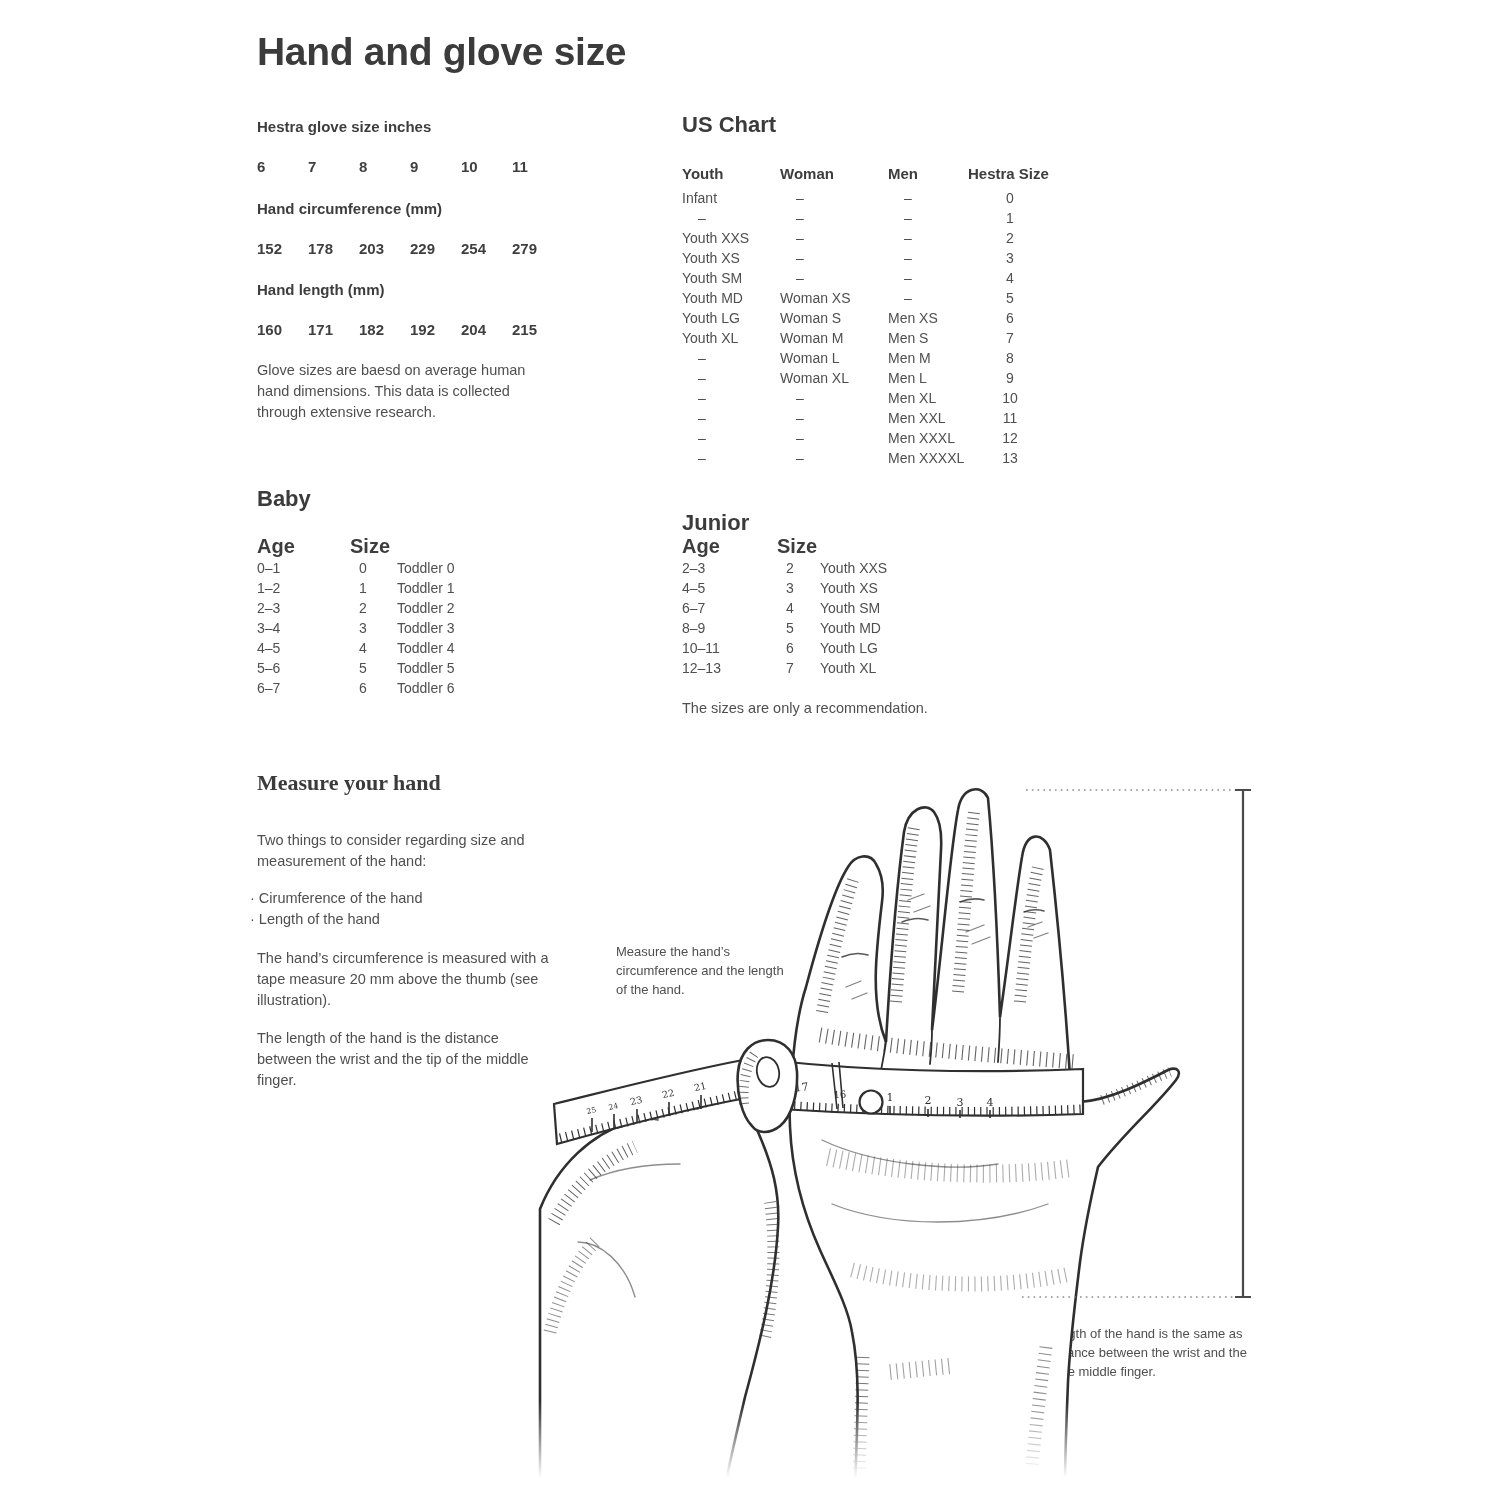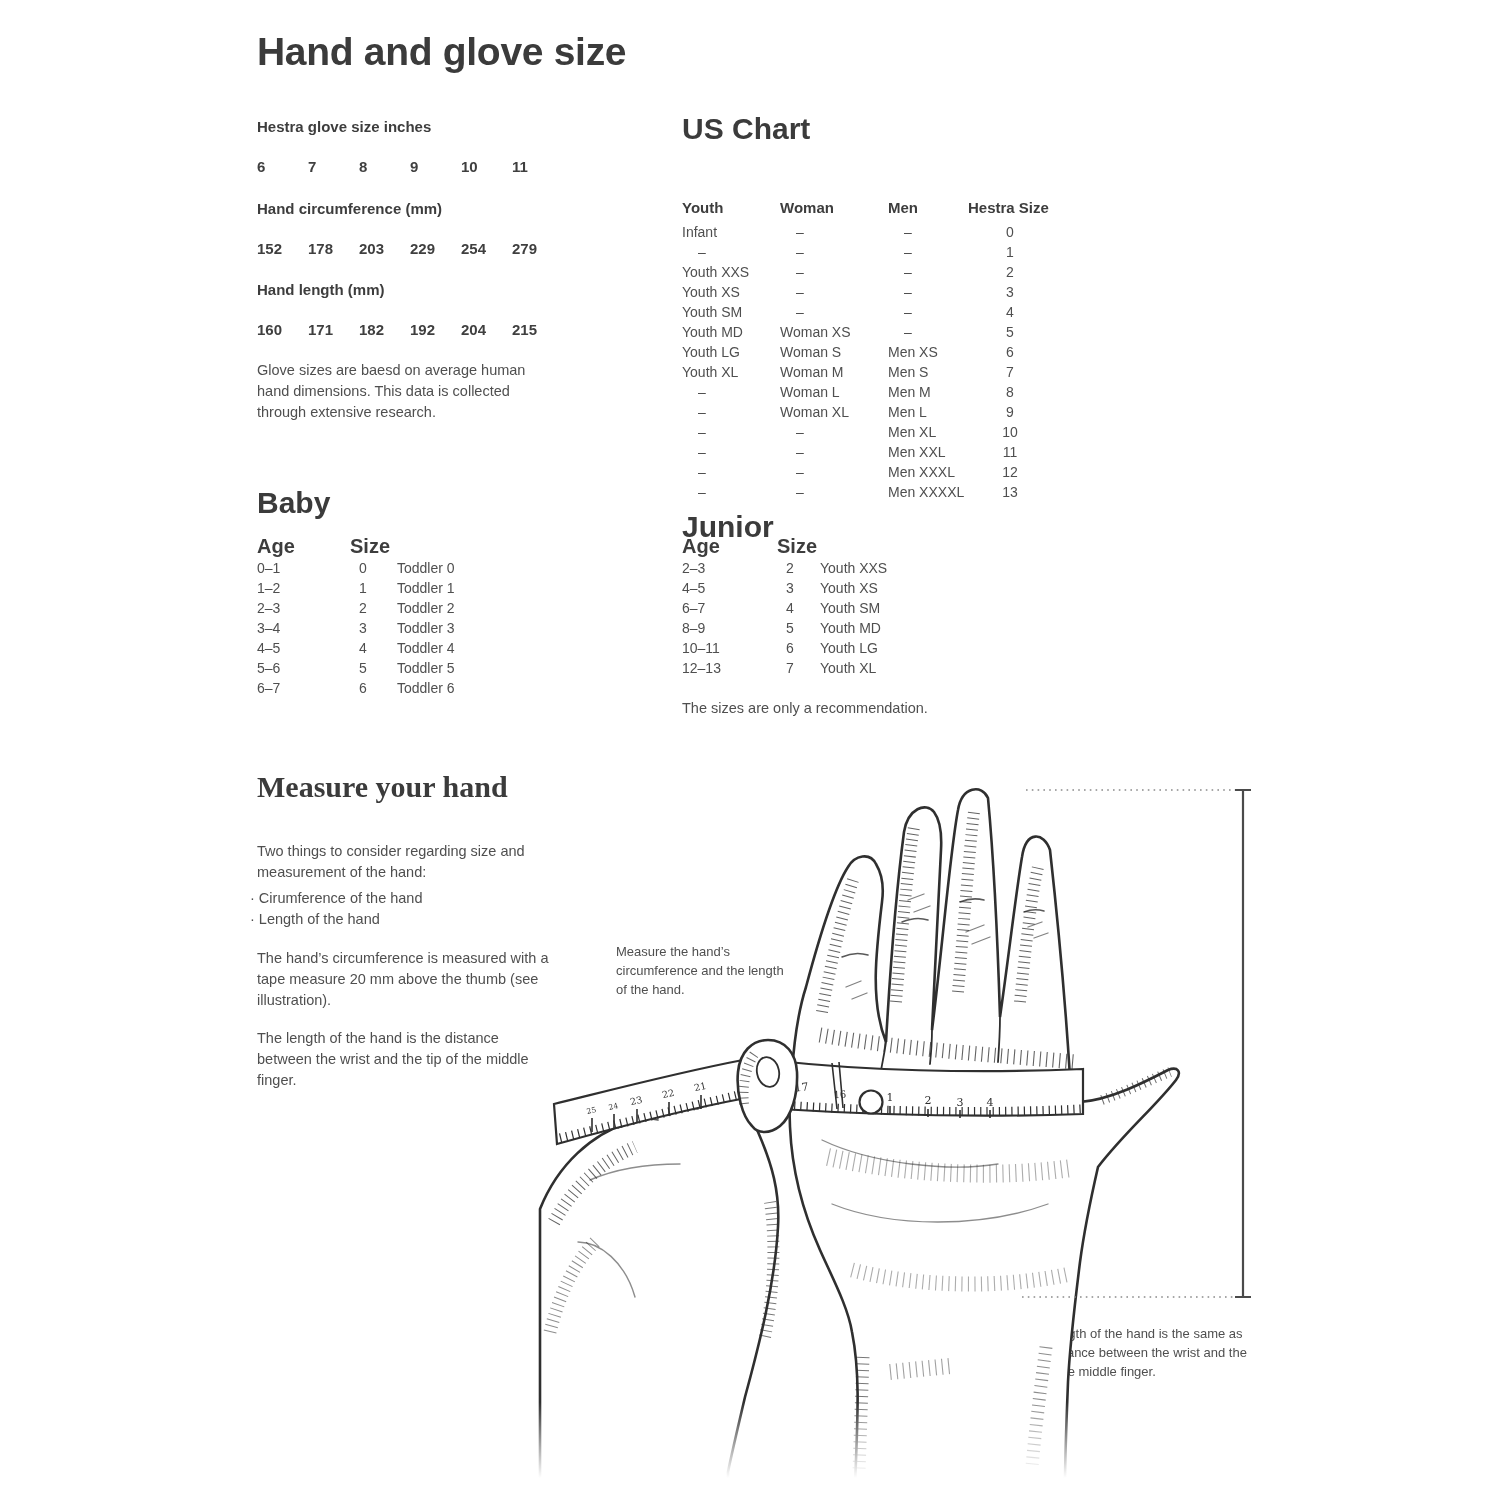--- a/index.html
+++ b/index.html
@@ -1,20 +1,20 @@
 <!DOCTYPE html>
 <html><head>
 <meta charset="utf-8">
 <style>
   html,body{margin:0;padding:0;background:#fff;}
   .page{position:relative;width:1500px;height:1500px;background:#fff;overflow:hidden;
         font-family:"Liberation Sans",sans-serif;color:#4f4f4f;padding-left:36px;}
   .abs{position:absolute;}
   .title{font-size:39px;font-weight:700;color:#3b3b3b;letter-spacing:-0.3px;}
-  .h2{font-size:30px;font-weight:700;color:#3b3b3b;}
+  .h2{font-size:22px;font-weight:700;color:#3b3b3b;}
   .lbl{font-size:15px;font-weight:700;color:#3d3d3d;}
   .body-text{font-size:14.5px;line-height:1.45;color:#4f4f4f;}
   
   .numrow{display:flex;}
   .numcell{width:51px;font-size:15px;font-weight:700;color:#3f3f3f;}
   
   .us-grid .us-row{display:grid;grid-template-columns:98px 108px 80px 84px;height:20px;
                    font-size:14px;line-height:20px;color:#4f4f4f;}
   .us-grid .hdr span{font-size:15px;font-weight:700;color:#3d3d3d;}
   .us-grid .c4{text-align:center;}
@@ -69,21 +69,21 @@
       <span class="numcell">182</span>
       <span class="numcell">192</span>
       <span class="numcell">204</span>
       <span class="numcell">215</span>
     </div>
 
   <div class="abs body-text" style="left:257px;top:360px;width:300px;">Glove sizes are baesd on average human hand dimensions. This data is collected through extensive research.</div>
 
   <div class="abs h2" style="left:682px;top:112px;">US Chart</div>
   <div class="abs us-grid" style="left:682px;top:164px;">
-    <div class="us-row hdr" style="height:24px;margin-top:34px;">
+    <div class="us-row hdr" style="height:24px;">
       <span class="c1">Youth</span>
       <span class="c2">Woman</span>
       <span class="c3">Men</span>
       <span class="c4">Hestra Size</span>
     </div>
     <div>
 
     <div class="us-row">
         <span class="c1">Infant</span>
         <span class="c2 dash">–</span>
@@ -255,21 +255,21 @@
         <div class="m-row">
         <span class="c1">12–13</span>
         <span class="c2">7</span>
         <span class="c3">Youth XL</span>
       </div>
       </div>
   </div>
   <div class="abs body-text" style="left:682px;top:698px;">The sizes are only a recommendation.</div>
 
   <div class="abs h2" style="left:257px;top:770px;font-family:Liberation Serif, serif;">Measure your hand</div>
-  <div class="abs body-text" style="left:257px;top:830px;width:292px;margin-top:11px;">Two things to consider regarding size and measurement of the hand:</div>
+  <div class="abs body-text" style="left:257px;top:830px;width:292px;">Two things to consider regarding size and measurement of the hand:</div>
   <div class="abs body-text" style="left:250px;top:888px;width:292px;">
     <div>· Cirumference of the hand</div>
     <div>· Length of the hand</div>
   </div>
   <div class="abs body-text" style="left:257px;top:948px;width:292px;">The hand’s circumference is measured with a tape measure 20 mm above the thumb (see illustration).</div>
   <div class="abs body-text" style="left:257px;top:1028px;width:295px;">The length of the hand is the distance between the wrist and the tip of the middle finger.</div>
 
   <div class="abs caption" style="left:616px;top:942px;width:168px;">Measure the hand’s circumference and the length of the hand.</div>
   <div class="abs caption" style="left:1025px;top:1324px;width:238px;">The length of the hand is the same as the distance between the wrist and the tip of the middle finger.</div>
 

